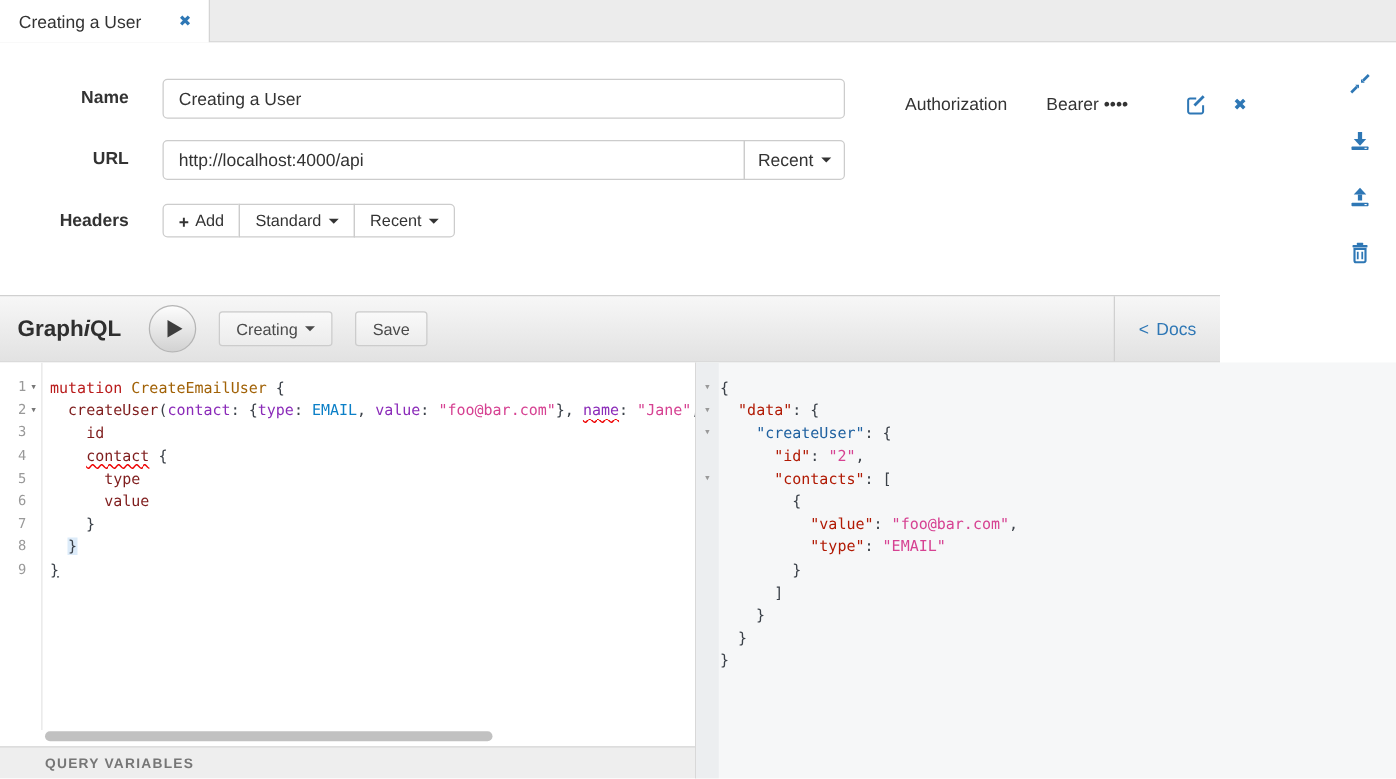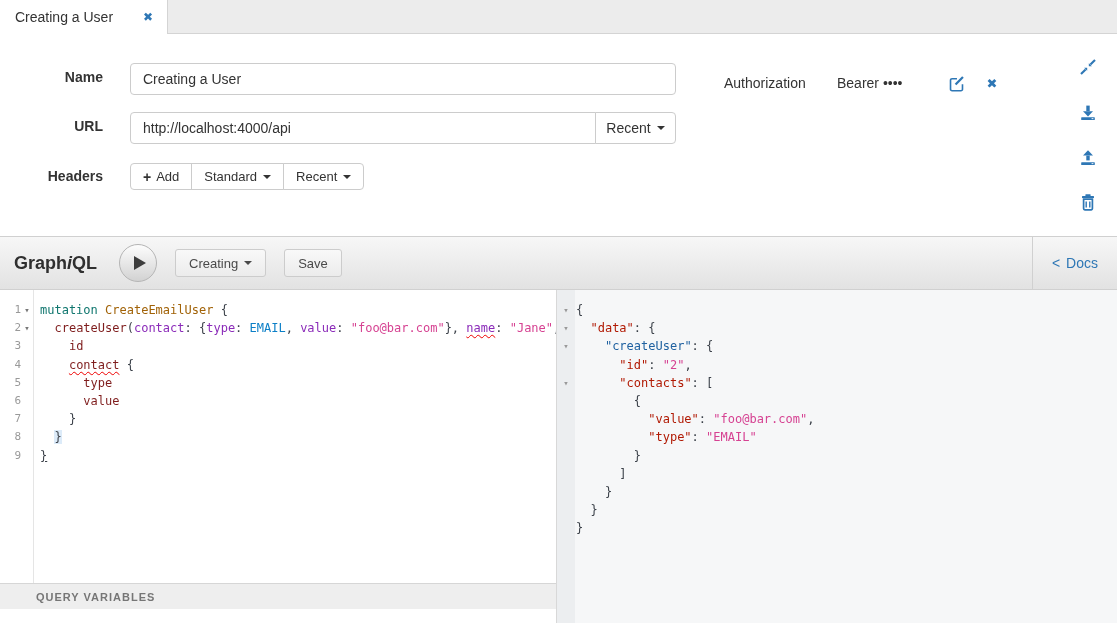--- a/index.html
+++ b/index.html
@@ -42,21 +42,21 @@
   .hcol1{width:119px;padding-left:6px;box-sizing:border-box;}
   .hcol2{flex:1;}
   .hdr-row{display:flex;height:40px;align-items:center;font-size:14px;}
   .hdr-row .act{width:36px;display:flex;justify-content:center;}
   .x-icon{color:#2e77b5;font-size:13px;cursor:pointer;}
 
   
   .side-icon{position:absolute;left:1078px;width:20px;height:20px;cursor:pointer;}
 
   
-  .gtoolbar{position:absolute;left:0;top:236px;width:1117px;height:54px;box-sizing:border-box;
+  .gtoolbar{position:absolute;left:0;top:236px;width:976px;height:54px;box-sizing:border-box;
             background:linear-gradient(#f7f7f7,#e2e2e2);border-top:1px solid #d0d0d0;
             border-bottom:1px solid #d0d0d0;display:flex;align-items:center;padding-left:14px;}
   .glogo{font-size:18px;font-weight:bold;color:#2f2f2f;letter-spacing:0;}
   .glogo em{font-style:italic;}
   .exec-btn{width:36px;height:36px;border-radius:50%;margin-left:22px;cursor:pointer;
             background:linear-gradient(#fdfdfd,#d2d2d2);border:1px solid #b5b5b5;
             display:flex;align-items:center;justify-content:center;}
   .exec-tri{width:0;height:0;border-left:12px solid #3d3d3d;border-top:7px solid transparent;
             border-bottom:7px solid transparent;margin-left:4px;}
   .tb-btn{margin-left:18px;height:28px;padding:0 13px;box-sizing:border-box;border:1px solid #ccc;
@@ -79,32 +79,32 @@
   .cm-row .fold{width:12px;text-align:center;color:#777;font-size:9px;flex:none;}
   .cm-row .codeline{padding-left:7px;white-space:pre;}
   .result-pane{position:absolute;left:556px;top:0;right:0;height:333px;background:#f6f7f8;
                border-left:1px solid #d8d8d8;overflow:hidden;}
   .result-gutter{position:absolute;left:0;top:0;width:18px;bottom:0;background:#eceef0;}
   .result-pane .codeblock{left:0;top:11px;}
   .result-pane .fold{width:18px;color:#999;}
   .result-pane .codeline{padding-left:1px;}
 
   
-  .kw{color:#0f766e;} .def{color:#a16207;} .prop{color:#7f1d1d;} .attr{color:#8B2BB9;}
+  .kw{color:#b91c1c;} .def{color:#a16207;} .prop{color:#7f1d1d;} .attr{color:#8B2BB9;}
   .enum{color:#0B7FC7;} .str{color:#D64292;} .punc{color:#3b4149;}
   .key{color:#B11A04;} .bkey{color:#1F61A0;} .val{color:#D64292;}
   .err{text-decoration:underline;text-decoration-style:wavy;text-decoration-color:#e00;
        text-decoration-thickness:1px;text-underline-offset:2px;}
   .u{text-decoration:underline;}
   .mb{background:#dcebf9;}
 
   
   .hscroll-thumb{position:absolute;left:36px;top:295px;width:358px;height:8px;border-radius:4px;
                  background:#c1c1c1;cursor:pointer;}
-  .vars-bar{position:absolute;left:0;bottom:14px;width:556px;height:26px;box-sizing:border-box;
+  .vars-bar{position:absolute;left:0;bottom:0;width:556px;height:26px;box-sizing:border-box;
             background:#eee;border-top:1px solid #d6d6d6;display:flex;align-items:center;cursor:row-resize;}
   .vars-bar span{margin-left:36px;font-size:11px;font-weight:bold;color:#767676;letter-spacing:1px;}
 
   .icon-blue{fill:#2e77b5;}
   .icon-blue-stroke{fill:none;stroke:#2e77b5;}
 </style>
 </head>
 <body>
 
 <div class="app">

